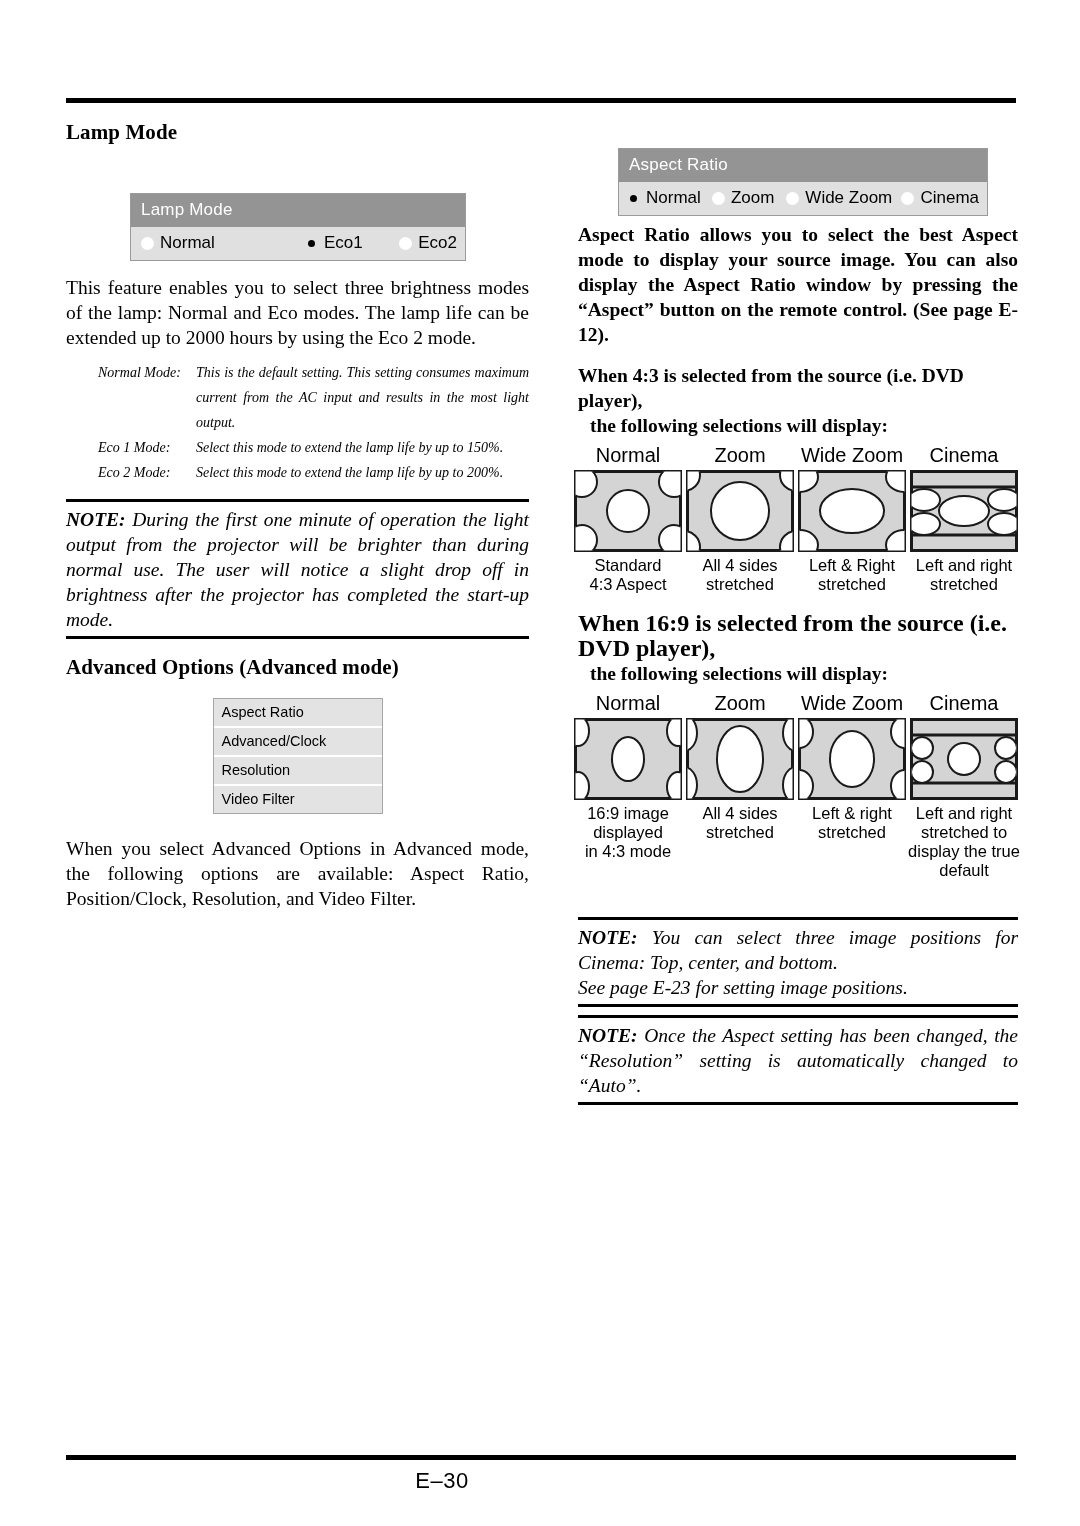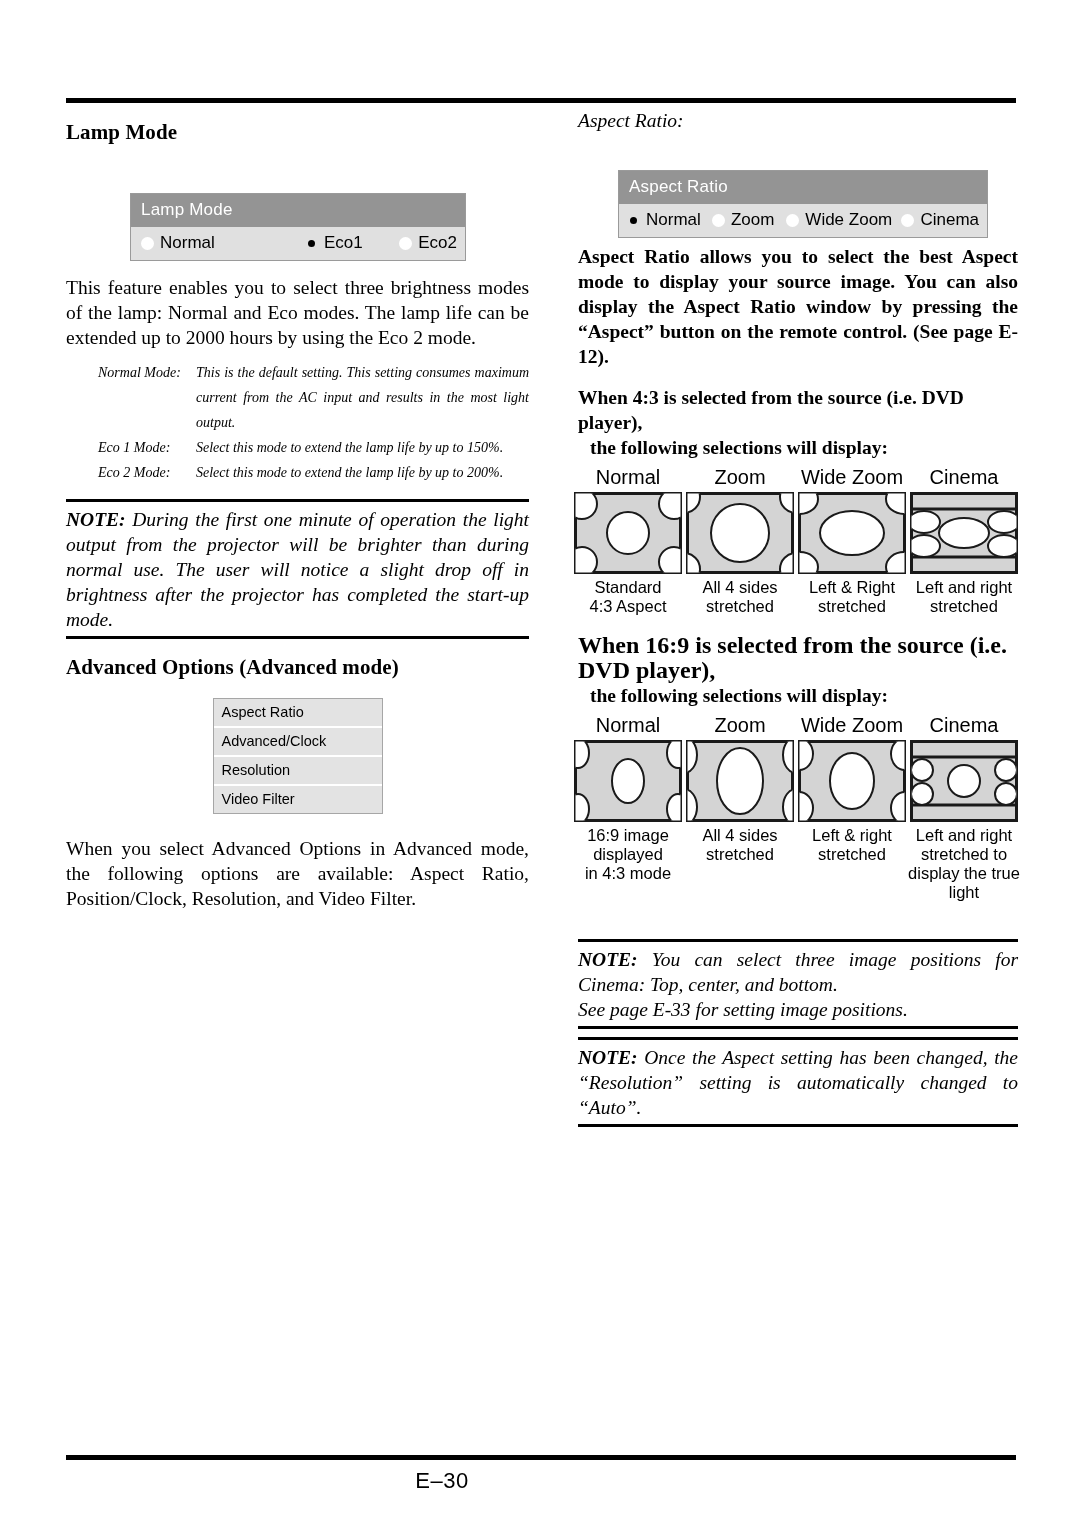--- a/index.html
+++ b/index.html
@@ -293,21 +293,20 @@
         <div class="menu-item">Video Filter</div>
       </div>
     </div>
 
     <p class="body" style="margin-top:22px;">When you select Advanced Options in Advanced mode, the following options are available: Aspect Ratio, Position/Clock, Resolution, and Video Filter.</p>
 
   </div>
 
   <div class="col-right">
 
-    <p class="italic-label">Aspect Ratio:</p>
 
     <div style="position:relative;height:112px;">
       <div id="aspect-widget" class="osd">
         <div class="osd-title">Aspect Ratio</div>
         <div class="osd-body">
           <div class="osd-opt o0">
             <span class="radio sel"></span>
             <span>Normal</span>
           </div>
           <div class="osd-opt o1">
@@ -528,29 +527,29 @@
               <circle cx="12" cy="54" r="11"></circle>
               <circle cx="96" cy="54" r="11"></circle>
               <circle cx="54" cy="41" r="16"></circle>
             </g>
           </g>
         </svg>
         <div class="dcaption">
           <div>Left and right</div>
           <div>stretched to</div>
           <div>display the true</div>
-          <div>light</div>
+          <div>default</div>
         </div>
       </div>
 
     </div>
 
     <div class="note" style="margin-top:10px;">
       <b>NOTE:</b><span> You can select three image positions for Cinema: Top, center, and bottom.</span>
-      <span class="line2">See page E-33 for setting image positions.</span>
+      <span class="line2">See page E-23 for setting image positions.</span>
     </div>
 
     <div class="note" style="margin-top:8px;">
       <b>NOTE:</b><span> Once the Aspect setting has been changed, the “Resolution” setting is automatically changed to “Auto”.</span>
     </div>
 
   </div>
 
   <div class="bottom-rule"></div>
   <div class="footer">E–30</div>

